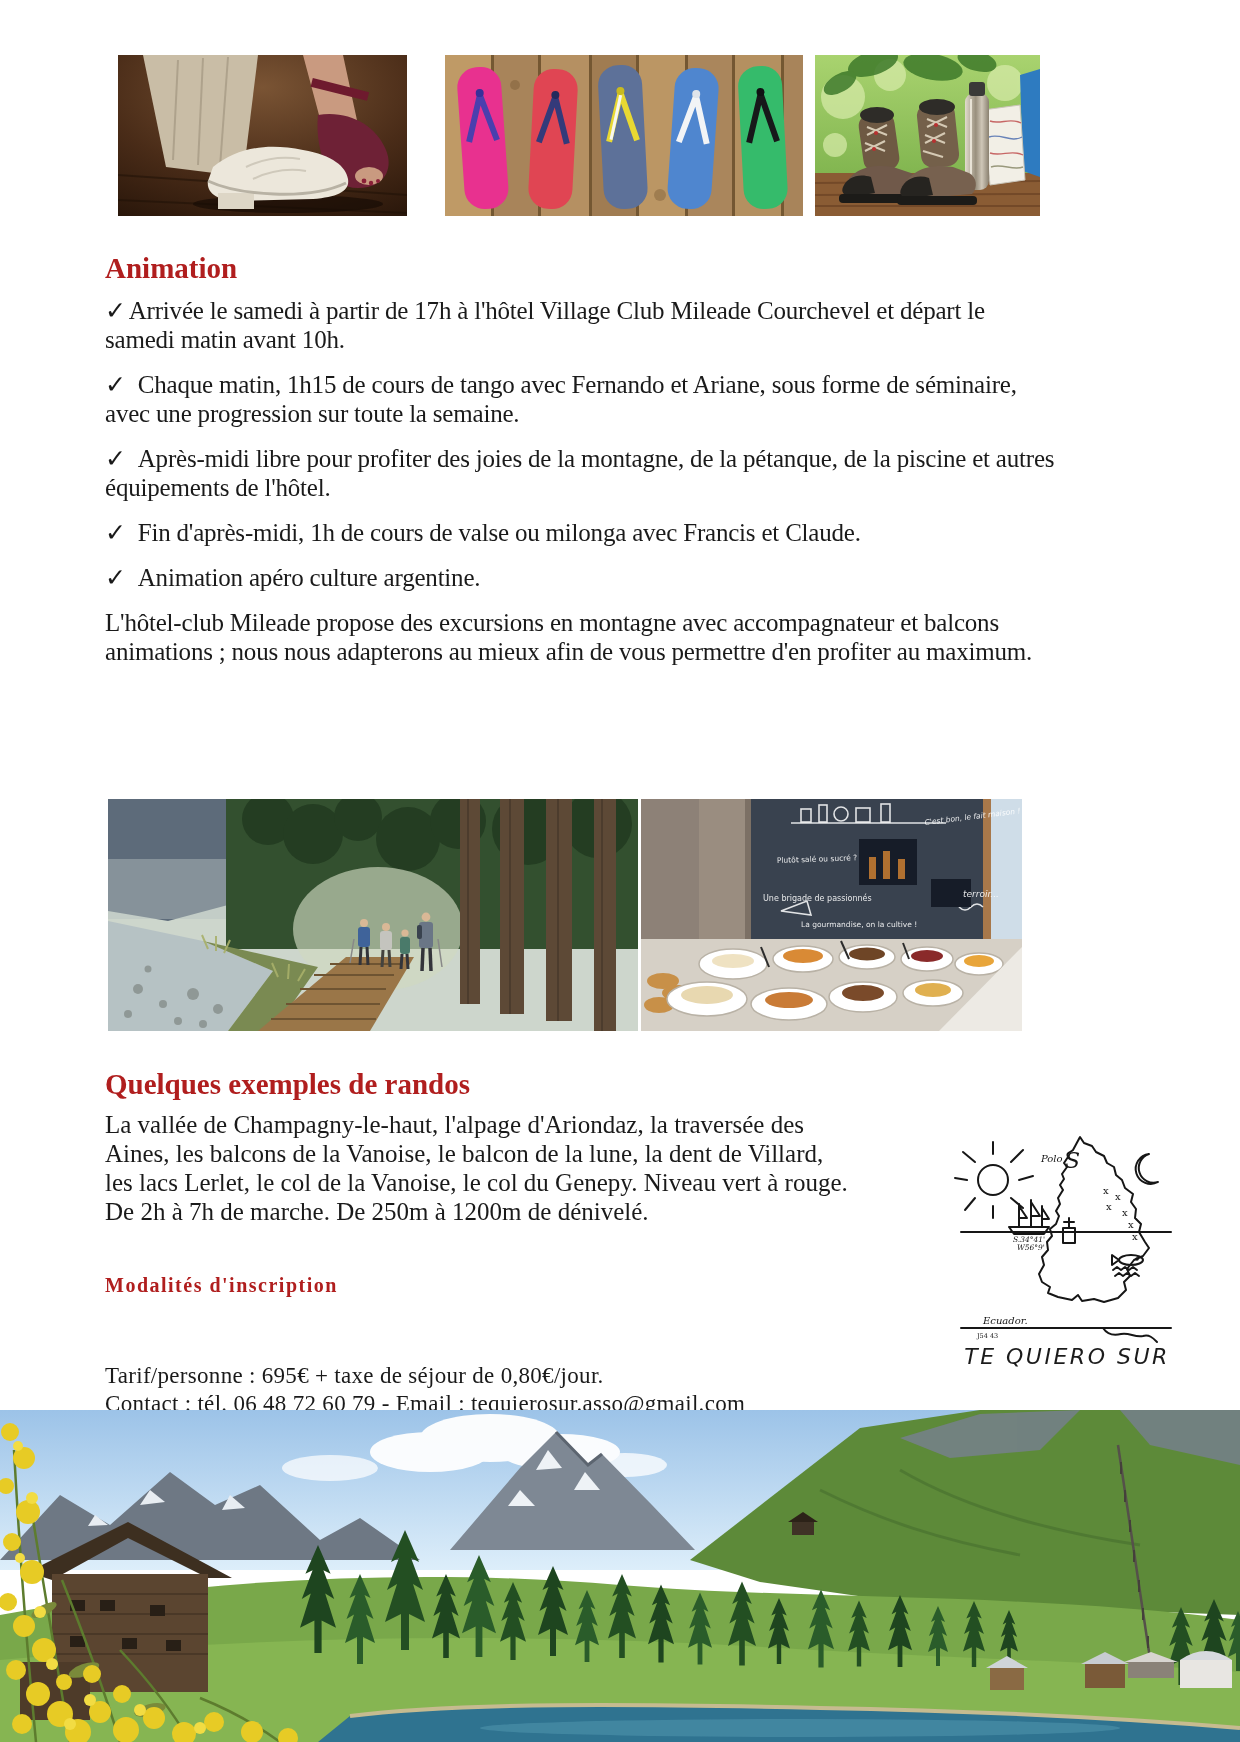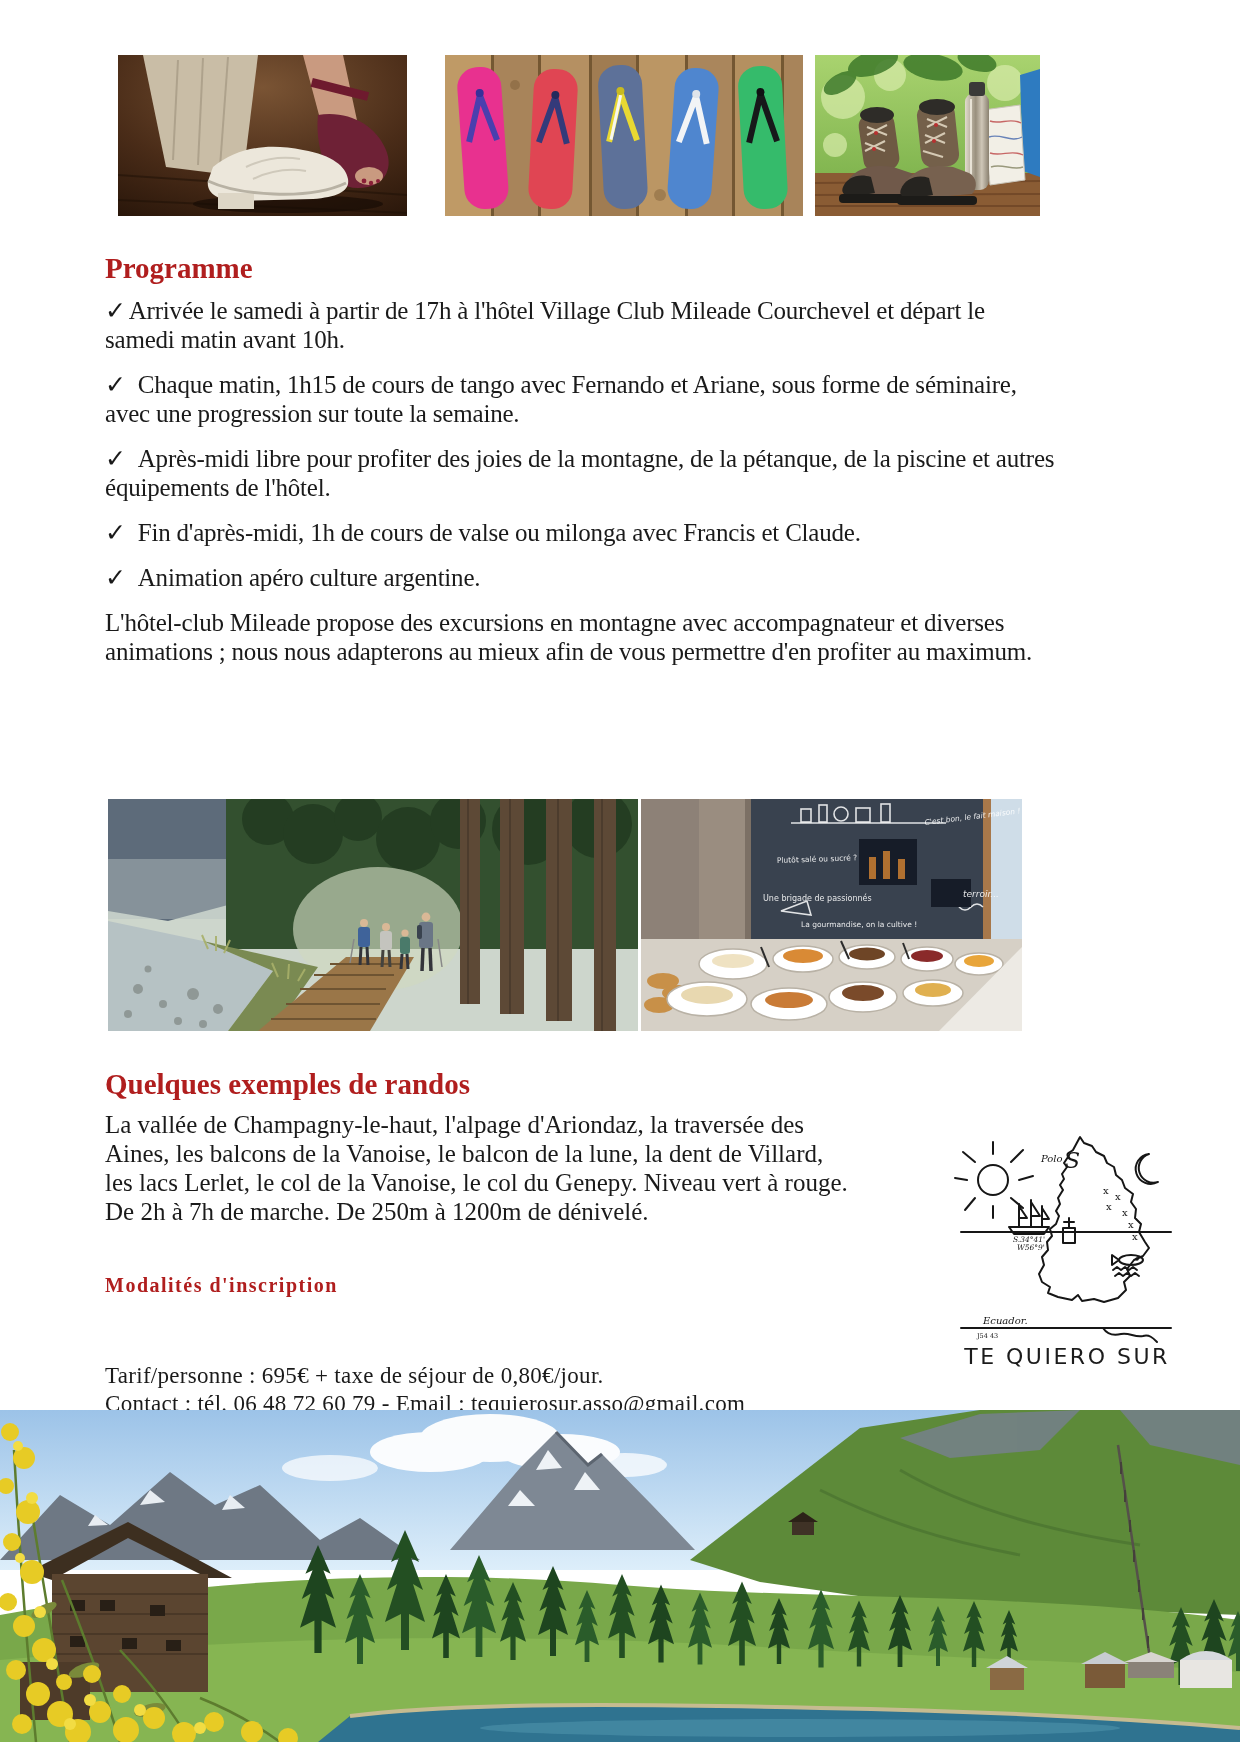--- a/index.html
+++ b/index.html
@@ -20,21 +20,21 @@
   #insc-lines{left:105px;top:1362px;width:720px;font-size:23px;line-height:28px;letter-spacing:0.3px;}
   #photo-tango{left:118px;top:55px;width:289px;height:161px;}
   #photo-flipflops{left:445px;top:55px;width:358px;height:161px;}
   #photo-boots{left:815px;top:55px;width:225px;height:161px;}
   #photo-boardwalk{left:108px;top:799px;width:530px;height:232px;}
   #photo-buffet{left:641px;top:799px;width:381px;height:232px;}
   #photo-panorama{left:0;top:1410px;width:1240px;height:332px;background:#fff;}
   #logo{position:absolute;left:953px;top:1132px;width:228px;text-align:center;}
   #logo svg{display:block;}
   #logo-caption{font-family:"DejaVu Sans",sans-serif;font-size:22px;letter-spacing:2.5px;
-                color:#1b1b1b;margin-top:0;white-space:nowrap;}
+                color:#1b1b1b;margin-top:0;white-space:nowrap;font-style:italic;}
   .chalk{fill:rgba(255,255,255,0.88);font-family:"DejaVu Sans",sans-serif;}
   .sketch{stroke:#161616;stroke-width:2;fill:none;stroke-linecap:round;stroke-linejoin:round;}
   .sketch-txt{fill:#161616;font-family:"DejaVu Serif",serif;}
 </style>
 </head>
 <body>
 
 <div class="page">
 
   <div class="photo" id="photo-tango">
@@ -205,39 +205,39 @@
           <line x1="110" y1="80" x2="130" y2="88"></line>
             <line x1="130" y1="78" x2="110" y2="88"></line>
           <line x1="108" y1="96" x2="128" y2="102"></line>
         </g>
         <circle cx="121" cy="70" r="2" fill="#b83030"></circle>
           <circle cx="119" cy="86" r="2" fill="#b83030"></circle>
       </g>
     </svg>
   </div>
 
-  <h2 class="red-heading" id="h-programme" style="left:105px;top:252px;">Programme</h2>
+  <h2 class="red-heading" id="h-programme" style="left:105px;top:252px;">Animation</h2>
 
   <div class="textblock" id="programme-block">
     <p class="item tight">
       <span class="chk">✓</span><span>Arrivée le samedi à partir de 17h à l'hôtel Village Club Mileade Courchevel et départ le samedi matin avant 10h.</span>
     </p>
     <p class="item">
       <span class="chk">✓</span><span>Chaque matin, 1h15 de cours de tango avec Fernando et Ariane, sous forme de séminaire, avec une progression sur toute la semaine.</span>
     </p>
     <p class="item">
       <span class="chk">✓</span><span>Après-midi libre pour profiter des joies de la montagne, de la pétanque, de la piscine et autres équipements de l'hôtel.</span>
     </p>
     <p class="item">
       <span class="chk">✓</span><span>Fin d'après-midi, 1h de cours de valse ou milonga avec Francis et Claude.</span>
     </p>
     <p class="item">
       <span class="chk">✓</span><span>Animation apéro culture argentine.</span>
     </p>
-    <p class="closing">L'hôtel-club Mileade propose des excursions en montagne avec accompagnateur et diverses animations ; nous nous adapterons au mieux afin de vous permettre d'en profiter au maximum.</p>
+    <p class="closing">L'hôtel-club Mileade propose des excursions en montagne avec accompagnateur et balcons animations ; nous nous adapterons au mieux afin de vous permettre d'en profiter au maximum.</p>
   </div>
 
   <div class="photo" id="photo-boardwalk">
     <svg viewBox="0 0 530 232" preserveAspectRatio="none">
       <rect width="530" height="232" fill="#cdd6cc"></rect>
       <polygon points="0,0 215,0 150,98 60,122 0,112" fill="#5d6b7a"></polygon>
       <rect x="0" y="60" width="220" height="60" fill="#b9c4c2" opacity="0.45"></rect>
       <rect x="118" y="0" width="412" height="150" fill="#33502f"></rect>
       <g fill="#243d22">
         <circle cx="160" cy="20" r="26"></circle>

